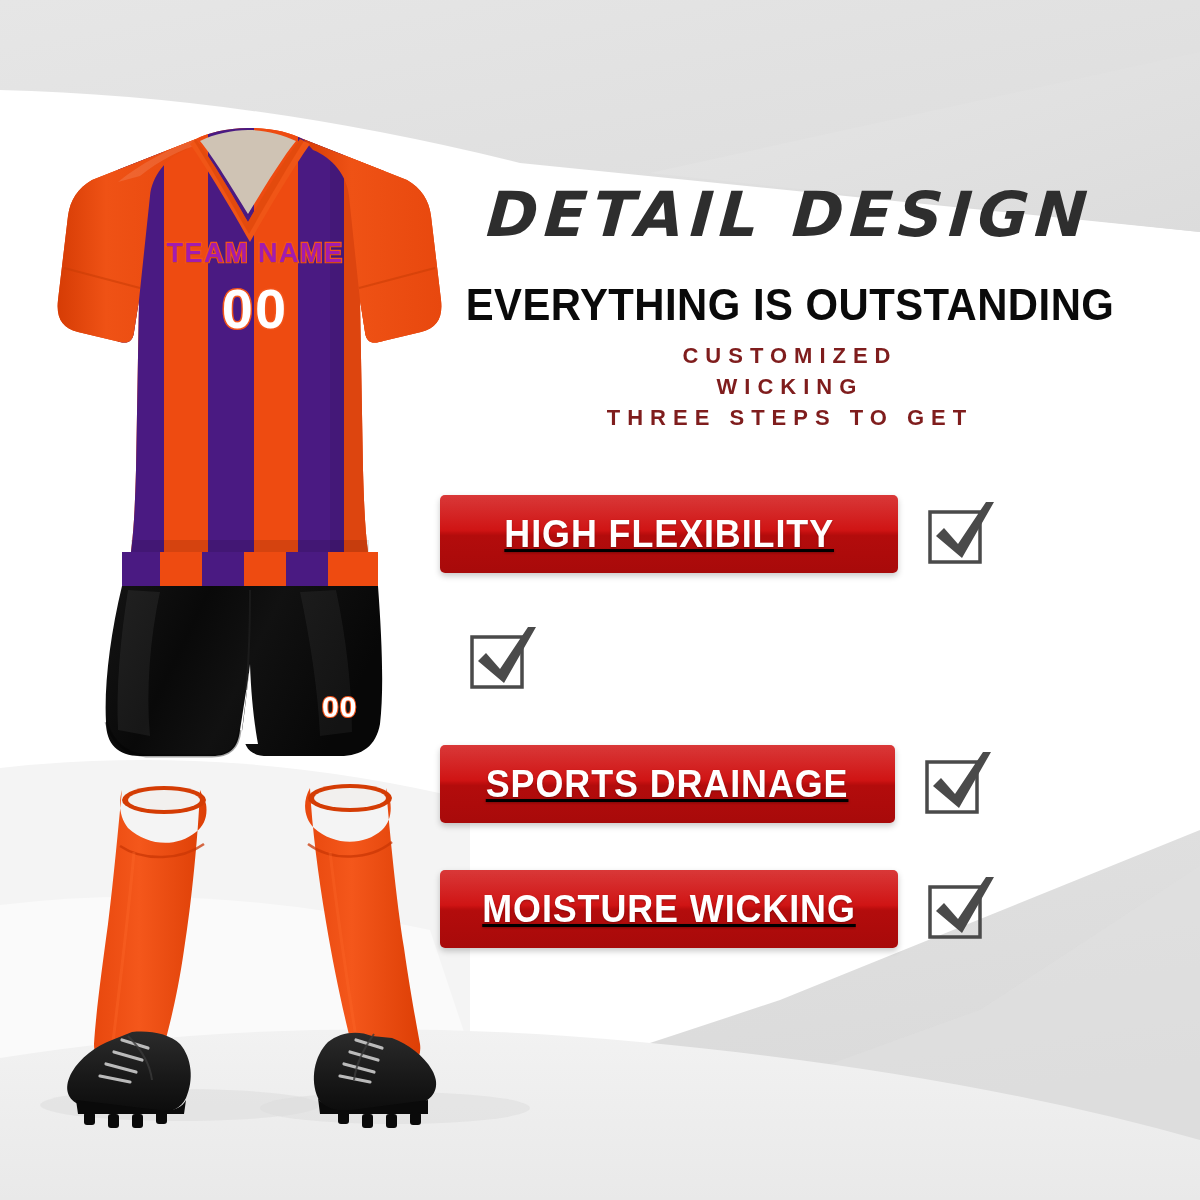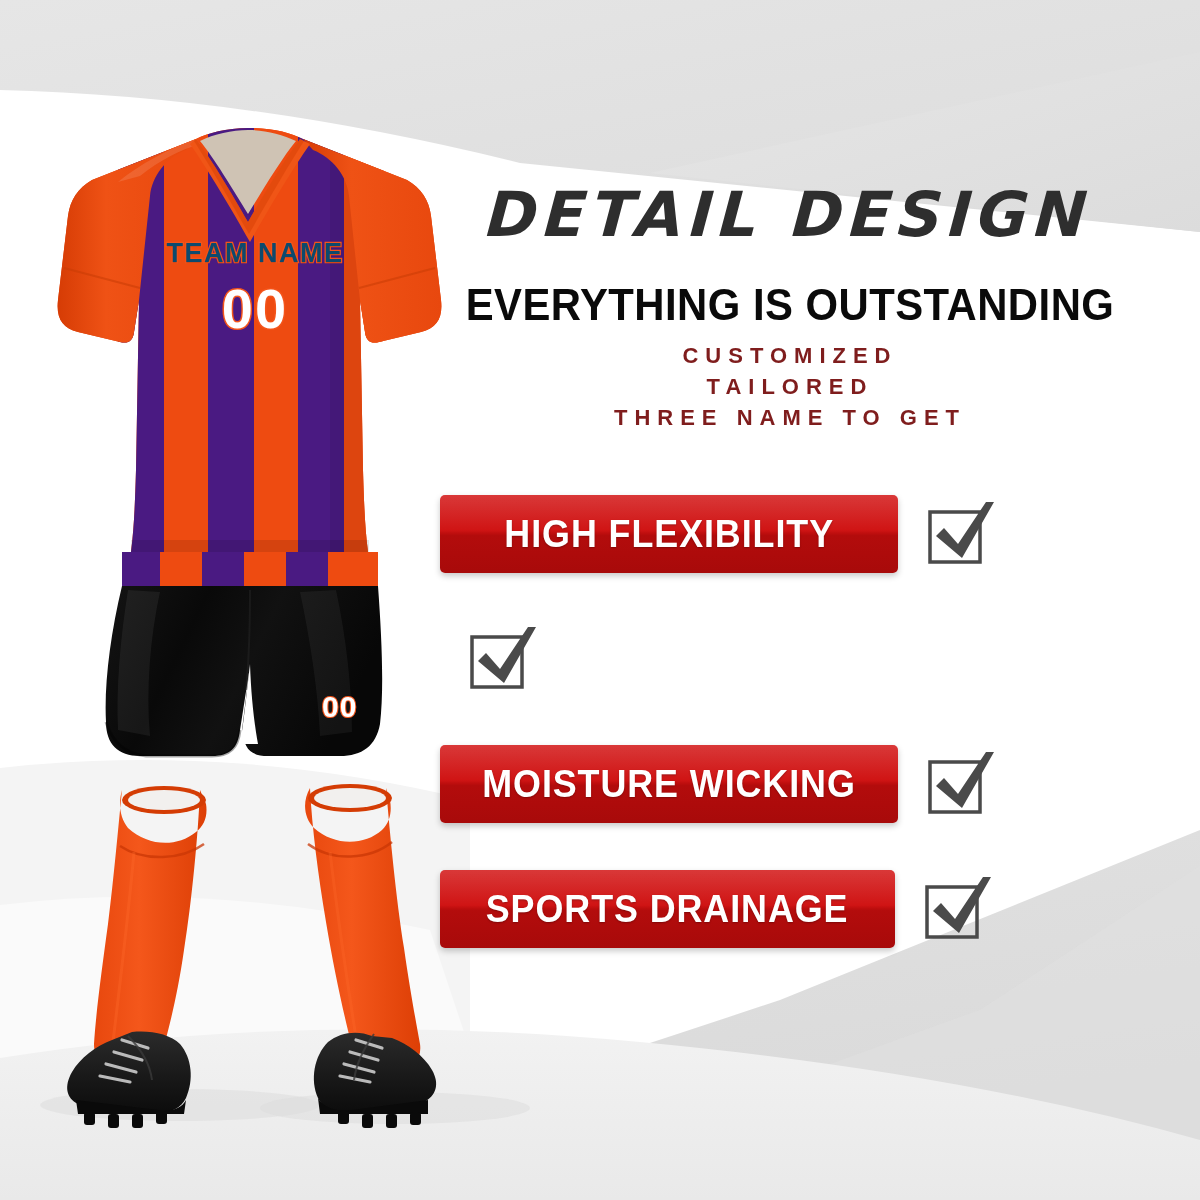--- a/index.html
+++ b/index.html
@@ -23,21 +23,21 @@
   .product-col svg { display:block; width:500px; height:1200px; }
 
   
   .jersey-text-wrap {
     position:absolute; left:130px; top:240px; width:250px; text-align:center; z-index:3;
     pointer-events:none;
   }
   .team-name {
     font-family:"Liberation Sans Narrow","Liberation Sans", sans-serif;
     font-size:27px; font-weight:bold; letter-spacing:1.5px;
-    color:#0c4a6e; line-height:1;
+    color:#a21caf; line-height:1;
     -webkit-text-stroke:2.5px #f4541a;
     paint-order:stroke fill;
     text-shadow:0 1px 1px rgba(0,0,0,.15);
   }
   .jersey-number {
     margin-top:14px;
     font-family:"Liberation Sans Narrow","Liberation Sans", sans-serif;
     font-size:56px; font-weight:bold; letter-spacing:2px;
     color:#ffffff; line-height:1;
     -webkit-text-stroke:3px #f4541a;
@@ -90,20 +90,21 @@
     display:flex; align-items:center;
   }
   .feature-banner {
     position:relative;
     height:78px;
     border-radius:5px;
     background:linear-gradient(180deg,#d21212 0%,#cf1111 45%,#b30c0c 52%,#a80a0a 100%);
     box-shadow:0 3px 6px rgba(0,0,0,0.22);
     display:flex; align-items:center; justify-content:center;
     padding:0 22px;
+    text-decoration:underline;
   }
   .feature-banner::before{
     content:""; position:absolute; left:0; right:0; top:0; height:50%;
     border-radius:5px 5px 0 0;
     background:linear-gradient(180deg,rgba(255,255,255,0.16),rgba(255,255,255,0));
     pointer-events:none;
   }
   .feature-label {
     position:relative;
     font-family:"Liberation Sans Narrow","Liberation Sans", sans-serif;
@@ -404,22 +405,22 @@
     <div class="shorts-number">00</div>
   </div>
 
   <div class="content-col">
 
     <div class="headline">DETAIL DESIGN</div>
     <div class="subheadline">EVERYTHING IS OUTSTANDING</div>
 
     <div class="taglines">
       <div class="tagline">CUSTOMIZED</div>
-      <div class="tagline">TAILORED</div>
-      <div class="tagline">THREE NAME TO GET</div>
+      <div class="tagline">WICKING</div>
+      <div class="tagline">THREE STEPS TO GET</div>
     </div>
 
     <div class="features">
 
       <div class="feature-row">
         <div class="feature-banner w1">
           <span class="feature-label">HIGH FLEXIBILITY</span>
         </div>
         <div class="check-wrap">
           <svg viewBox="0 0 76 76" xmlns="http://www.w3.org/2000/svg">
@@ -432,34 +433,34 @@
       <div class="feature-row">
         <div class="check-wrap">
           <svg viewBox="0 0 76 76" xmlns="http://www.w3.org/2000/svg">
             <rect x="8" y="16" width="50" height="50" fill="none" stroke="#4a4a4a" stroke-width="3.5"></rect>
             <path d="M14,40 L22,32 L36,48 L64,6 L72,6 L40,62 Z" fill="#4a4a4a"></path>
           </svg>
         </div>
       </div>
 
       <div class="feature-row">
-        <div class="feature-banner w3">
-          <span class="feature-label">MOISTURE WICKING</span>
+        <div class="feature-banner w4">
+          <span class="feature-label">SPORTS DRAINAGE</span>
         </div>
         <div class="check-wrap">
           <svg viewBox="0 0 76 76" xmlns="http://www.w3.org/2000/svg">
             <rect x="8" y="16" width="50" height="50" fill="none" stroke="#4a4a4a" stroke-width="3.5"></rect>
             <path d="M14,40 L22,32 L36,48 L64,6 L72,6 L40,62 Z" fill="#4a4a4a"></path>
           </svg>
         </div>
       </div>
 
       <div class="feature-row">
-        <div class="feature-banner w4">
-          <span class="feature-label">SPORTS DRAINAGE</span>
+        <div class="feature-banner w3">
+          <span class="feature-label">MOISTURE WICKING</span>
         </div>
         <div class="check-wrap">
           <svg viewBox="0 0 76 76" xmlns="http://www.w3.org/2000/svg">
             <rect x="8" y="16" width="50" height="50" fill="none" stroke="#4a4a4a" stroke-width="3.5"></rect>
             <path d="M14,40 L22,32 L36,48 L64,6 L72,6 L40,62 Z" fill="#4a4a4a"></path>
           </svg>
         </div>
       </div>
 
     </div>

